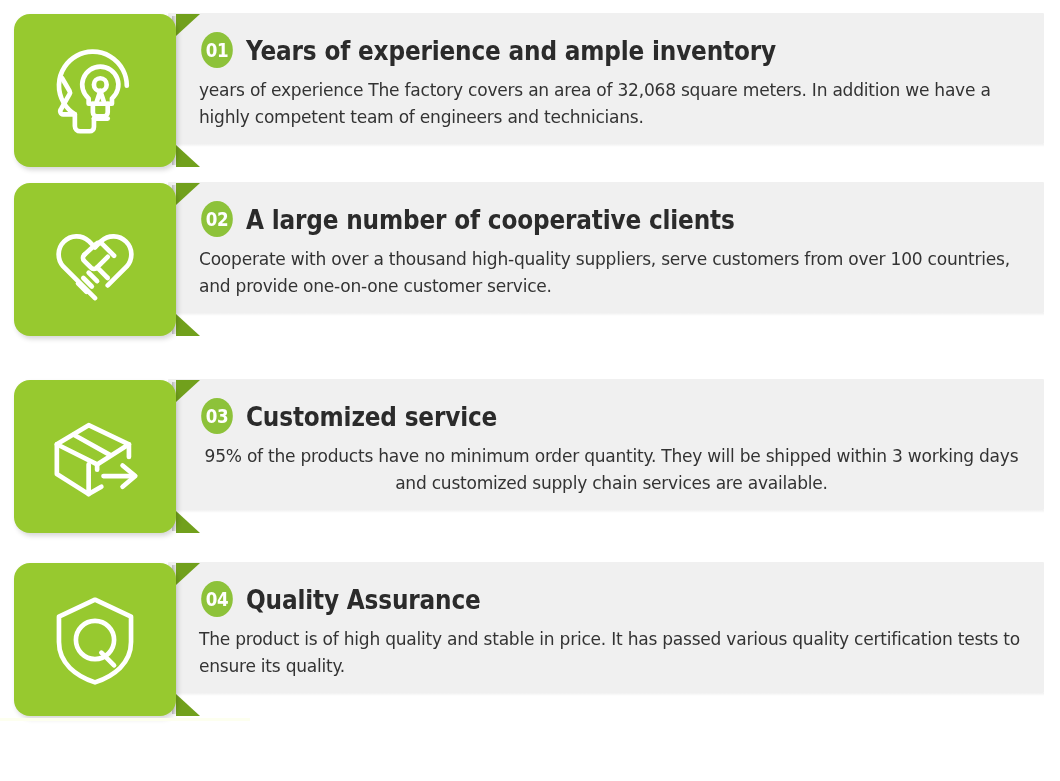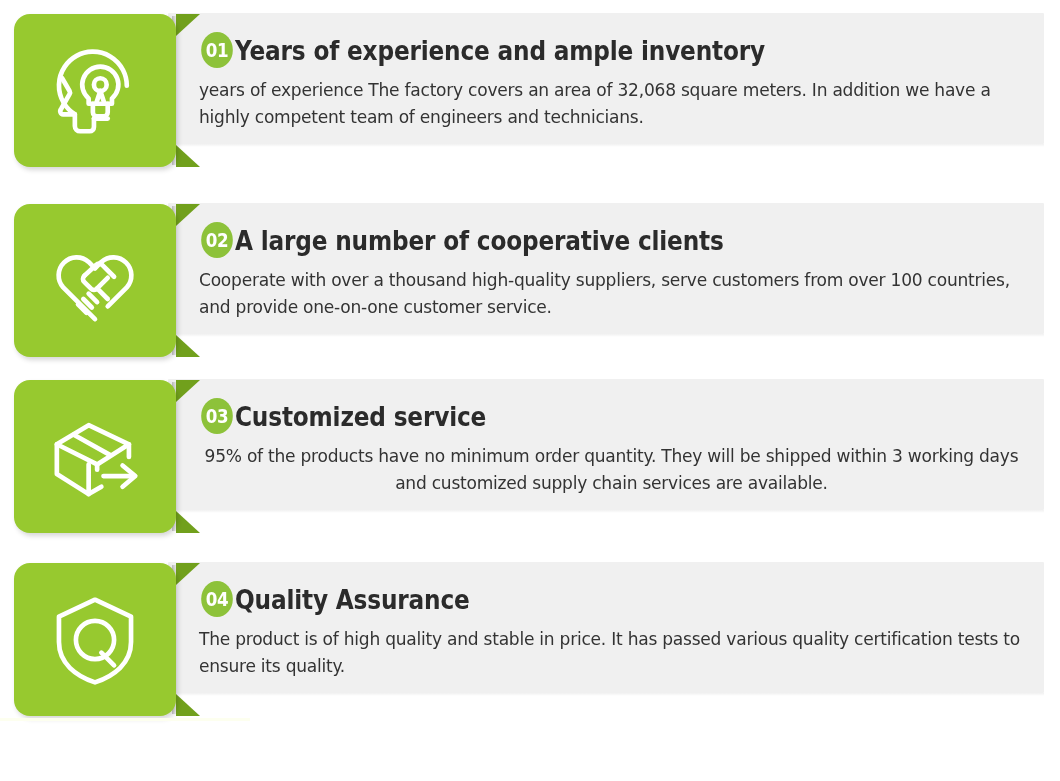--- a/index.html
+++ b/index.html
@@ -106,20 +106,21 @@
   .text-block {
     position: absolute;
     left: 199px;
     top: 32px;
     width: 846px;
   }
 
   .title-line {
     display: flex;
     align-items: center;
+    gap: 11px;
     height: 36px;
   }
 
   .badge {
     flex: 0 0 auto;
     width: 36px;
     height: 36px;
     border-radius: 50%;
     background: #8dc23a;
     color: #ffffff;
@@ -195,21 +196,21 @@
 
     <div class="text-block">
       <div class="title-line">
         <span class="badge">01</span>
         <span class="card-title">Years of experience and ample inventory</span>
       </div>
       <div class="card-body">years of experience The factory covers an area of 32,068 square meters. In addition we have a highly competent team of engineers and technicians.</div>
     </div>
   </div>
 
-  <div class="feature-row" style="top:190px;">
+  <div class="feature-row" style="top:169px;">
     <div class="panel"></div>
     <div class="seam"></div>
     <div class="fold fold-top"></div>
     <div class="fold fold-bottom"></div>
 
     <div class="icon-tile">
       <svg class="icon-art" viewBox="0 0 100 100">
         <g fill="none" stroke="#ffffff" stroke-width="4.4" stroke-linecap="round" stroke-linejoin="round">
           <path d="M50 86 L20 56 A17 17 0 0 1 44 32 L50 38"></path>
           <path d="M50 38 L56 32 A17 17 0 0 1 80 56 L62 74"></path>

